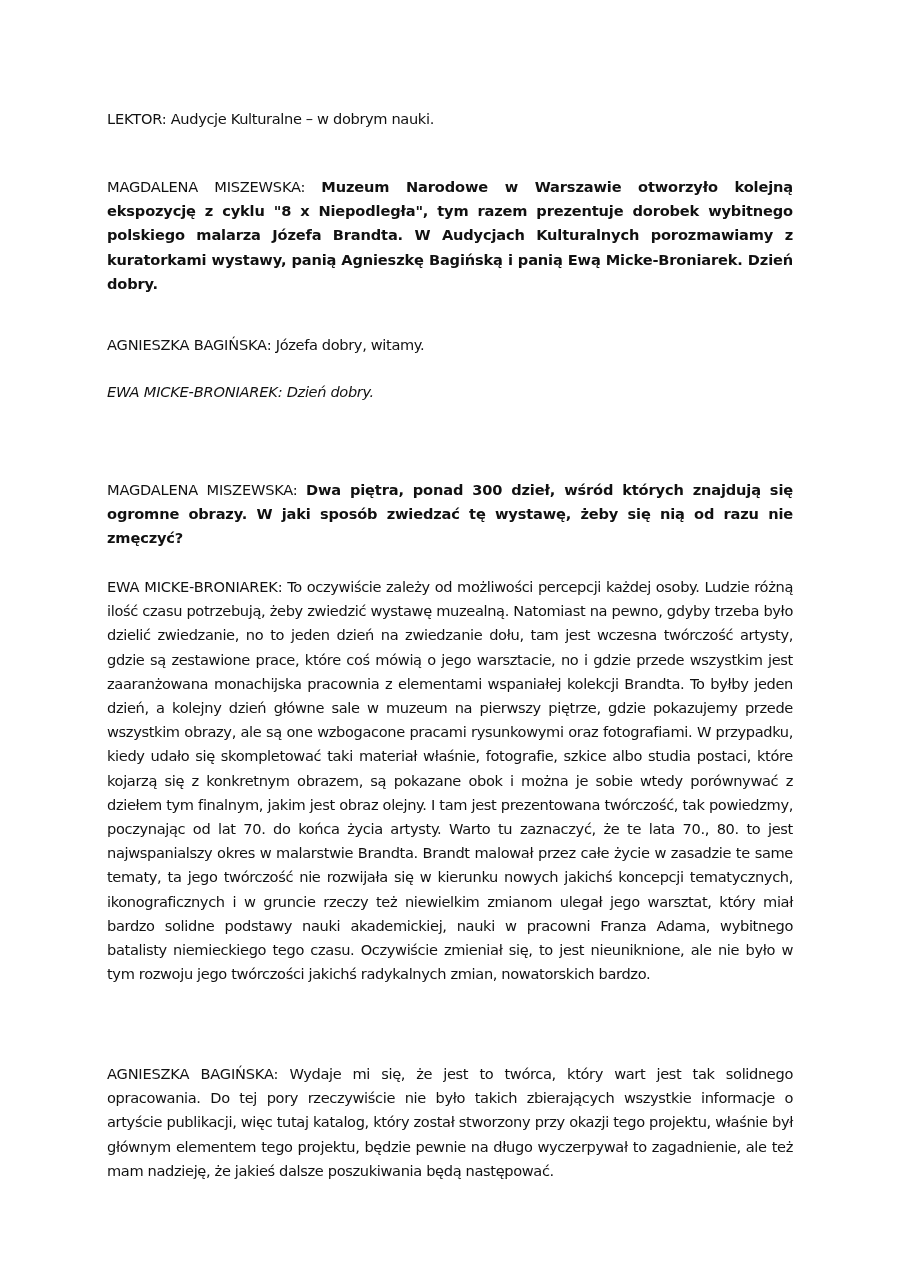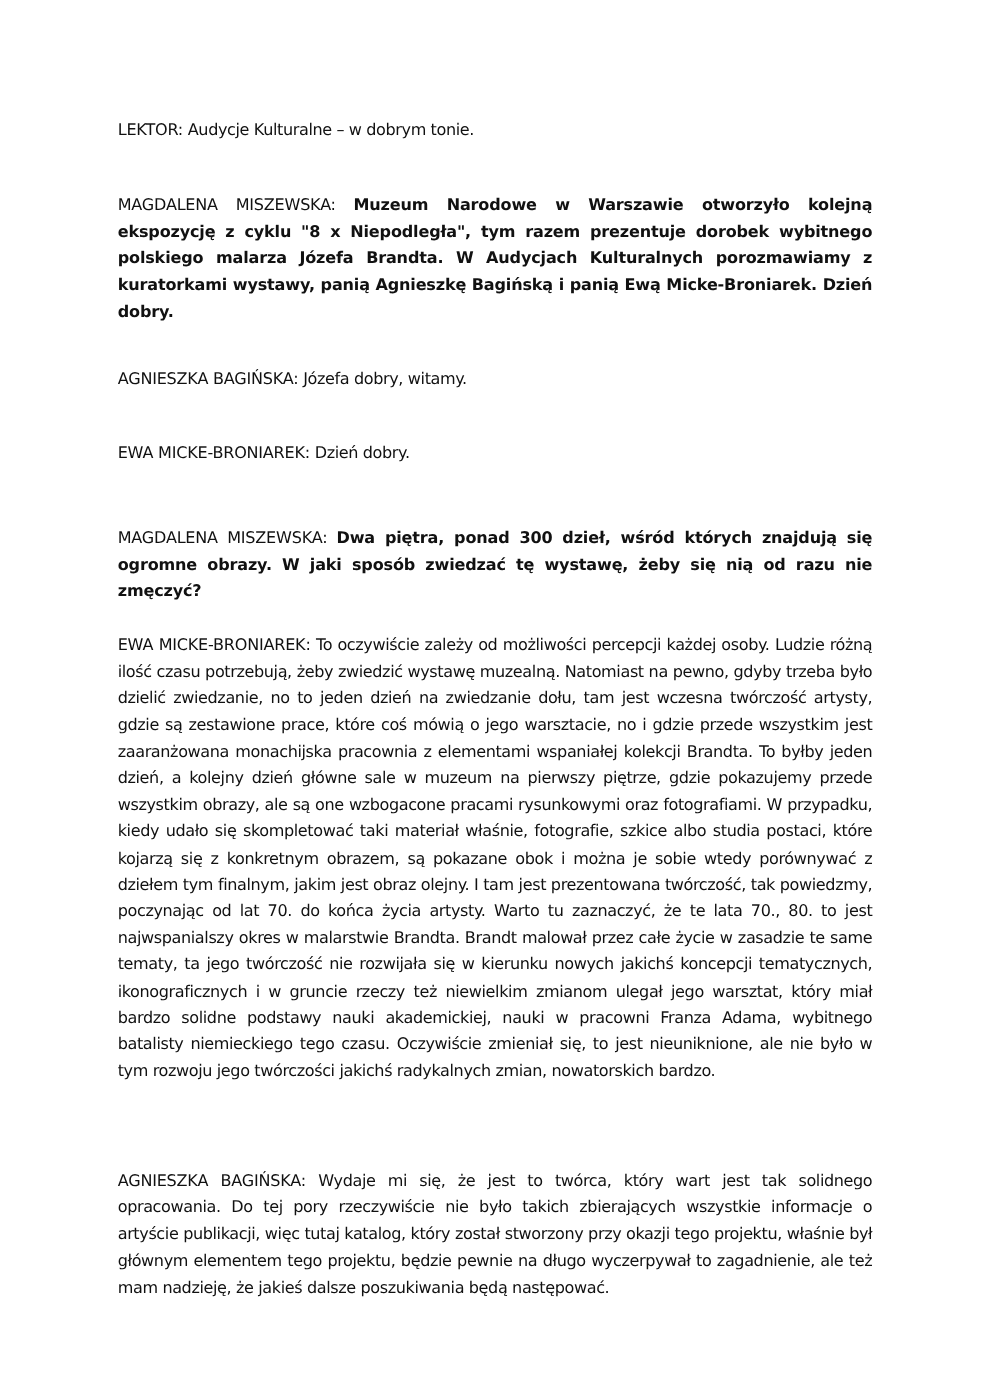--- a/index.html
+++ b/index.html
@@ -35,33 +35,33 @@
       font-weight: normal;
       letter-spacing: -0.2px;
     }
     .para .speech.bold {
       font-weight: bold;
       letter-spacing: -0.15px;
     }
     .p0 { top: 107px; }
     .p1 { top: 175px; }
     .p2 { top: 333px; }
-    .p3 { top: 400px; }
+    .p3 { top: 380px; font-style: italic; }
     .p4 { top: 478px; }
     .p5 { top: 575px; }
     .p6 { top: 1062px; }
   </style>
 </head>
 <body>
 
 <div class="page">
 
   <p class="para p0" style="margin:0">
     <span class="speaker">LEKTOR:</span>
-    <span class="speech">Audycje Kulturalne – w dobrym tonie.</span>
+    <span class="speech">Audycje Kulturalne – w dobrym nauki.</span>
   </p>
 
   <p class="para p1" style="margin:0">
     <span class="speaker">MAGDALENA MISZEWSKA:</span>
     <span class="speech bold">Muzeum Narodowe w Warszawie otworzyło kolejną ekspozycję z cyklu "8 x Niepodległa", tym razem prezentuje dorobek wybitnego polskiego malarza Józefa Brandta. W Audycjach Kulturalnych porozmawiamy z kuratorkami wystawy, panią Agnieszkę Bagińską i panią Ewą Micke-Broniarek. Dzień dobry.</span>
   </p>
 
   <p class="para p2" style="margin:0">
     <span class="speaker">AGNIESZKA BAGIŃSKA:</span>
     <span class="speech">Józefa dobry, witamy.</span>

